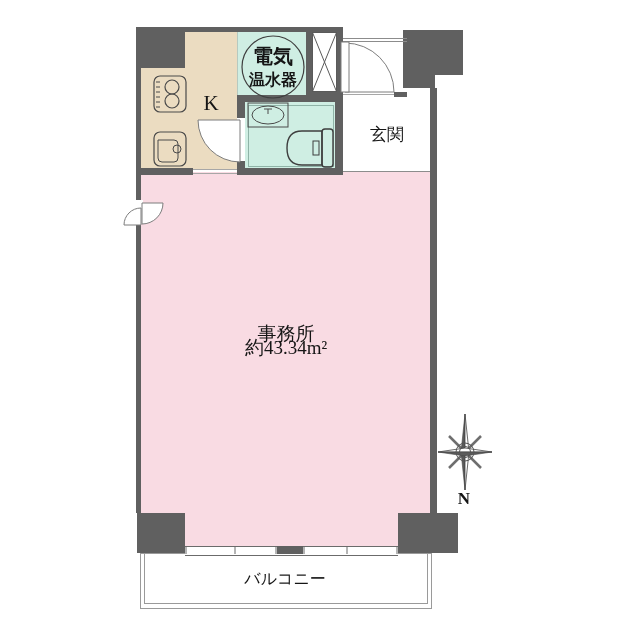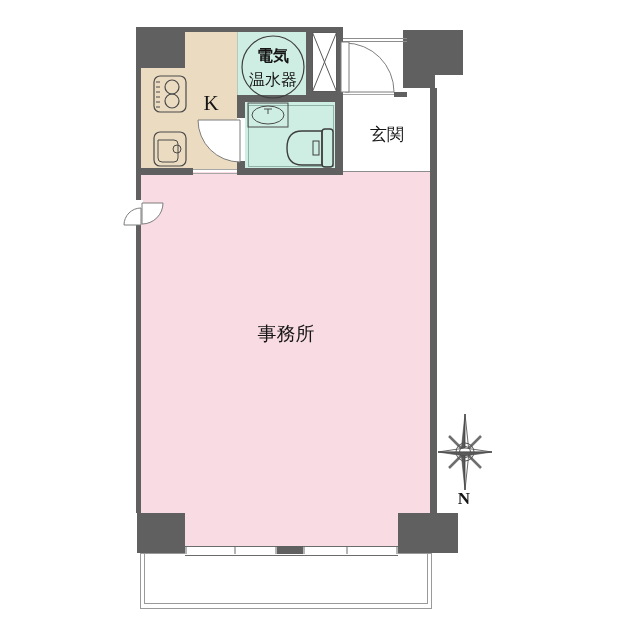--- a/index.html
+++ b/index.html
@@ -126,19 +126,21 @@
       <polygon points="465,414 461,452 465,490" fill="#5a5a5a" stroke="#444" stroke-width="0.6"></polygon>
       <polygon points="465,414 469,452 465,490" fill="#ffffff" stroke="#444" stroke-width="0.8"></polygon>
       <polygon points="438,452 465,448 492,452" fill="#ffffff" stroke="#444" stroke-width="0.8"></polygon>
       <polygon points="438,452 465,456 492,452" fill="#5a5a5a" stroke="#444" stroke-width="0.6"></polygon>
       <circle cx="465" cy="452" r="9" fill="none" stroke="#555" stroke-width="1"></circle>
       <circle cx="465" cy="452" r="5.5" fill="none" stroke="#555" stroke-width="1"></circle>
     </g>
   </svg>
 
   <div class="label" style="left:211px;top:103px;font-size:21px;">K</div>
-  <div class="label" style="left:273px;top:56px;font-size:16px;font-weight:600;">電気</div>
-  <div class="label" style="left:273px;top:80px;font-size:16px;font-weight:400;">温水器</div>
+  <div class="label" style="left:273px;top:56px;font-size:20px;font-weight:600;">電気</div>
+  <div class="label" style="left:273px;top:80px;font-size:16px;font-weight:700;">温水器</div>
   <div class="label" style="left:387px;top:134px;font-size:17px;font-family:Liberation Serif, serif;">玄関</div>
   <div class="label" style="left:286px;top:326px;font-size:19px;margin-top:8px;">事務所</div>
+  <div class="label" style="left:286px;top:348px;font-size:19px;">約43.34m²</div>
+  <div class="label" style="left:285px;top:579px;font-size:16px;">バルコニー</div>
   <div class="label" style="left:464px;top:499px;font-size:17px;font-weight:bold;">N</div>
 
 </div>
 
 </body></html>

